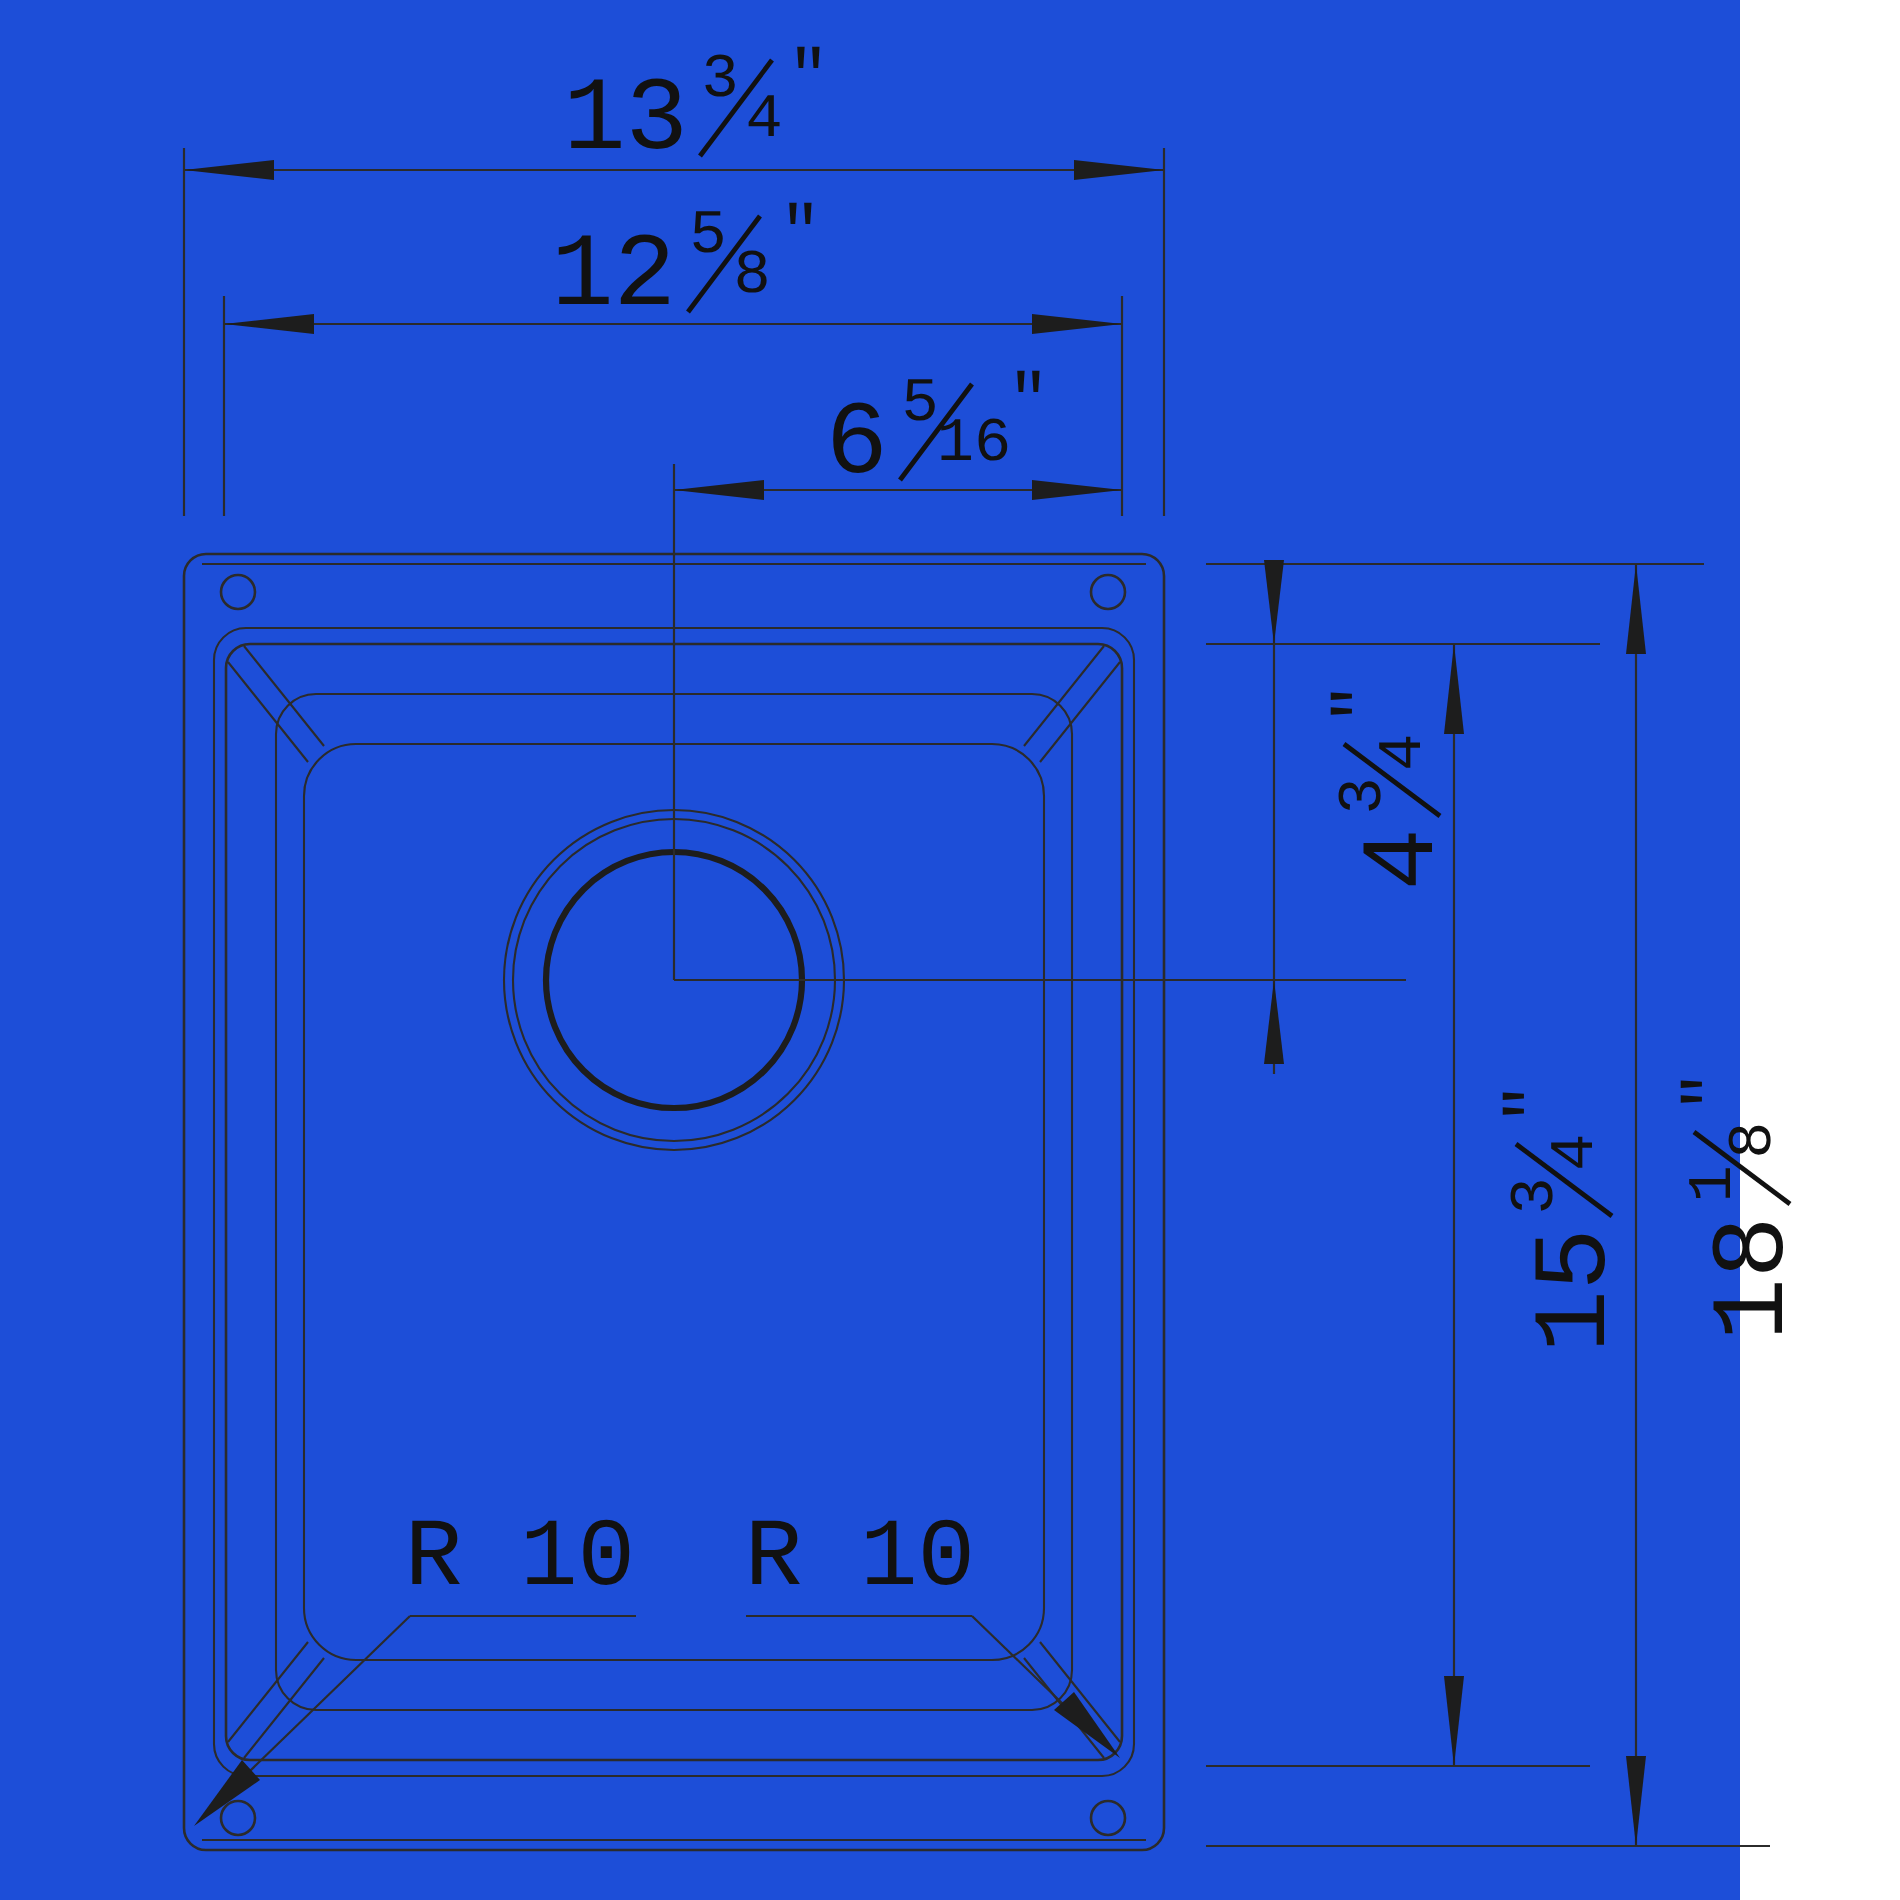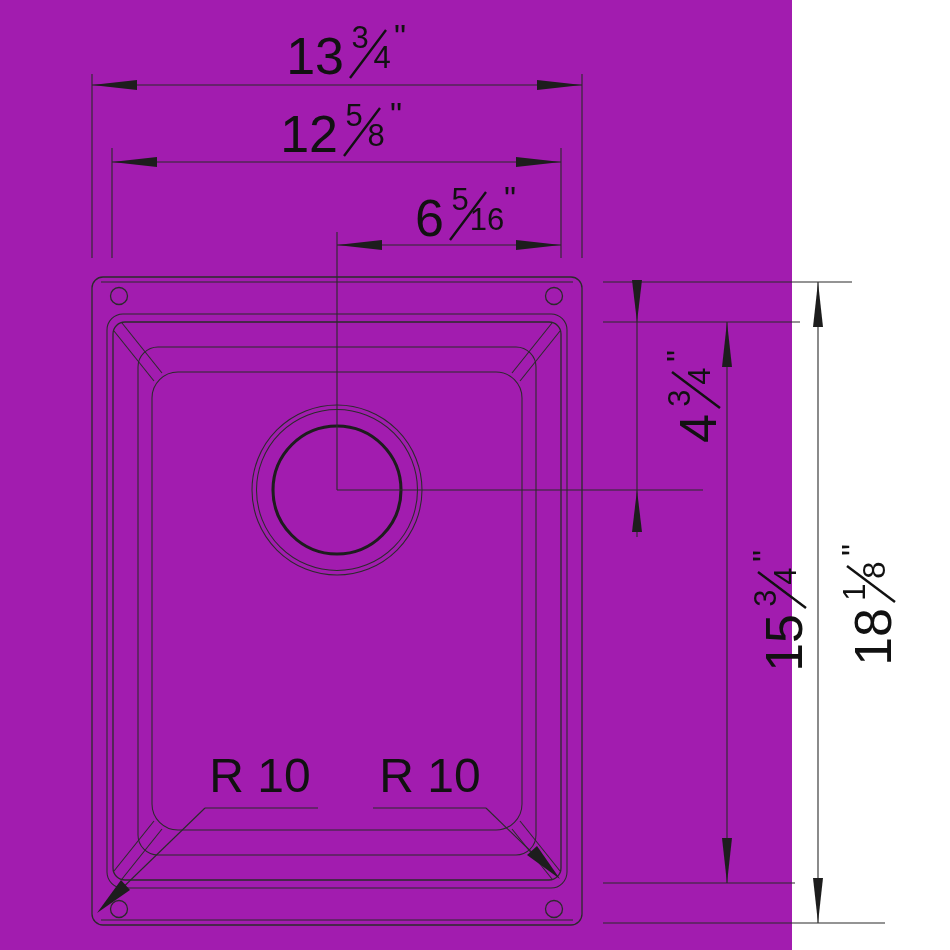--- a/index.html
+++ b/index.html
@@ -1,17 +1,17 @@
 <!DOCTYPE html>
 <html><head>
 <meta charset="utf-8">
 <style>
   html,body{margin:0;padding:0;background:#ffffff;}
-  .stage{width:792px;height:950px;position:relative;background:#a21caf;
-         font-family:Liberation Sans, sans-serif;}
+  .stage{width:870px;height:950px;position:relative;background:#1d4ed8;
+         font-family:Liberation Mono, monospace;}
   svg{display:block;}
   .ln{stroke:#2b2b2b;stroke-width:1.3;fill:none;}
   .ln-thin{stroke:#2b2b2b;stroke-width:1.05;fill:none;}
   .ln-bold{stroke:#1d1d1d;stroke-width:3.1;fill:none;}
   .dim{stroke:#2b2b2b;stroke-width:1.1;fill:none;}
   .arr{fill:#1d1d1d;stroke:none;}
   .fslash{stroke:#111;stroke-width:2.4;fill:none;}
   text{fill:#111;}
   .whole{font-size:52px;}
   .frac{font-size:31px;}

